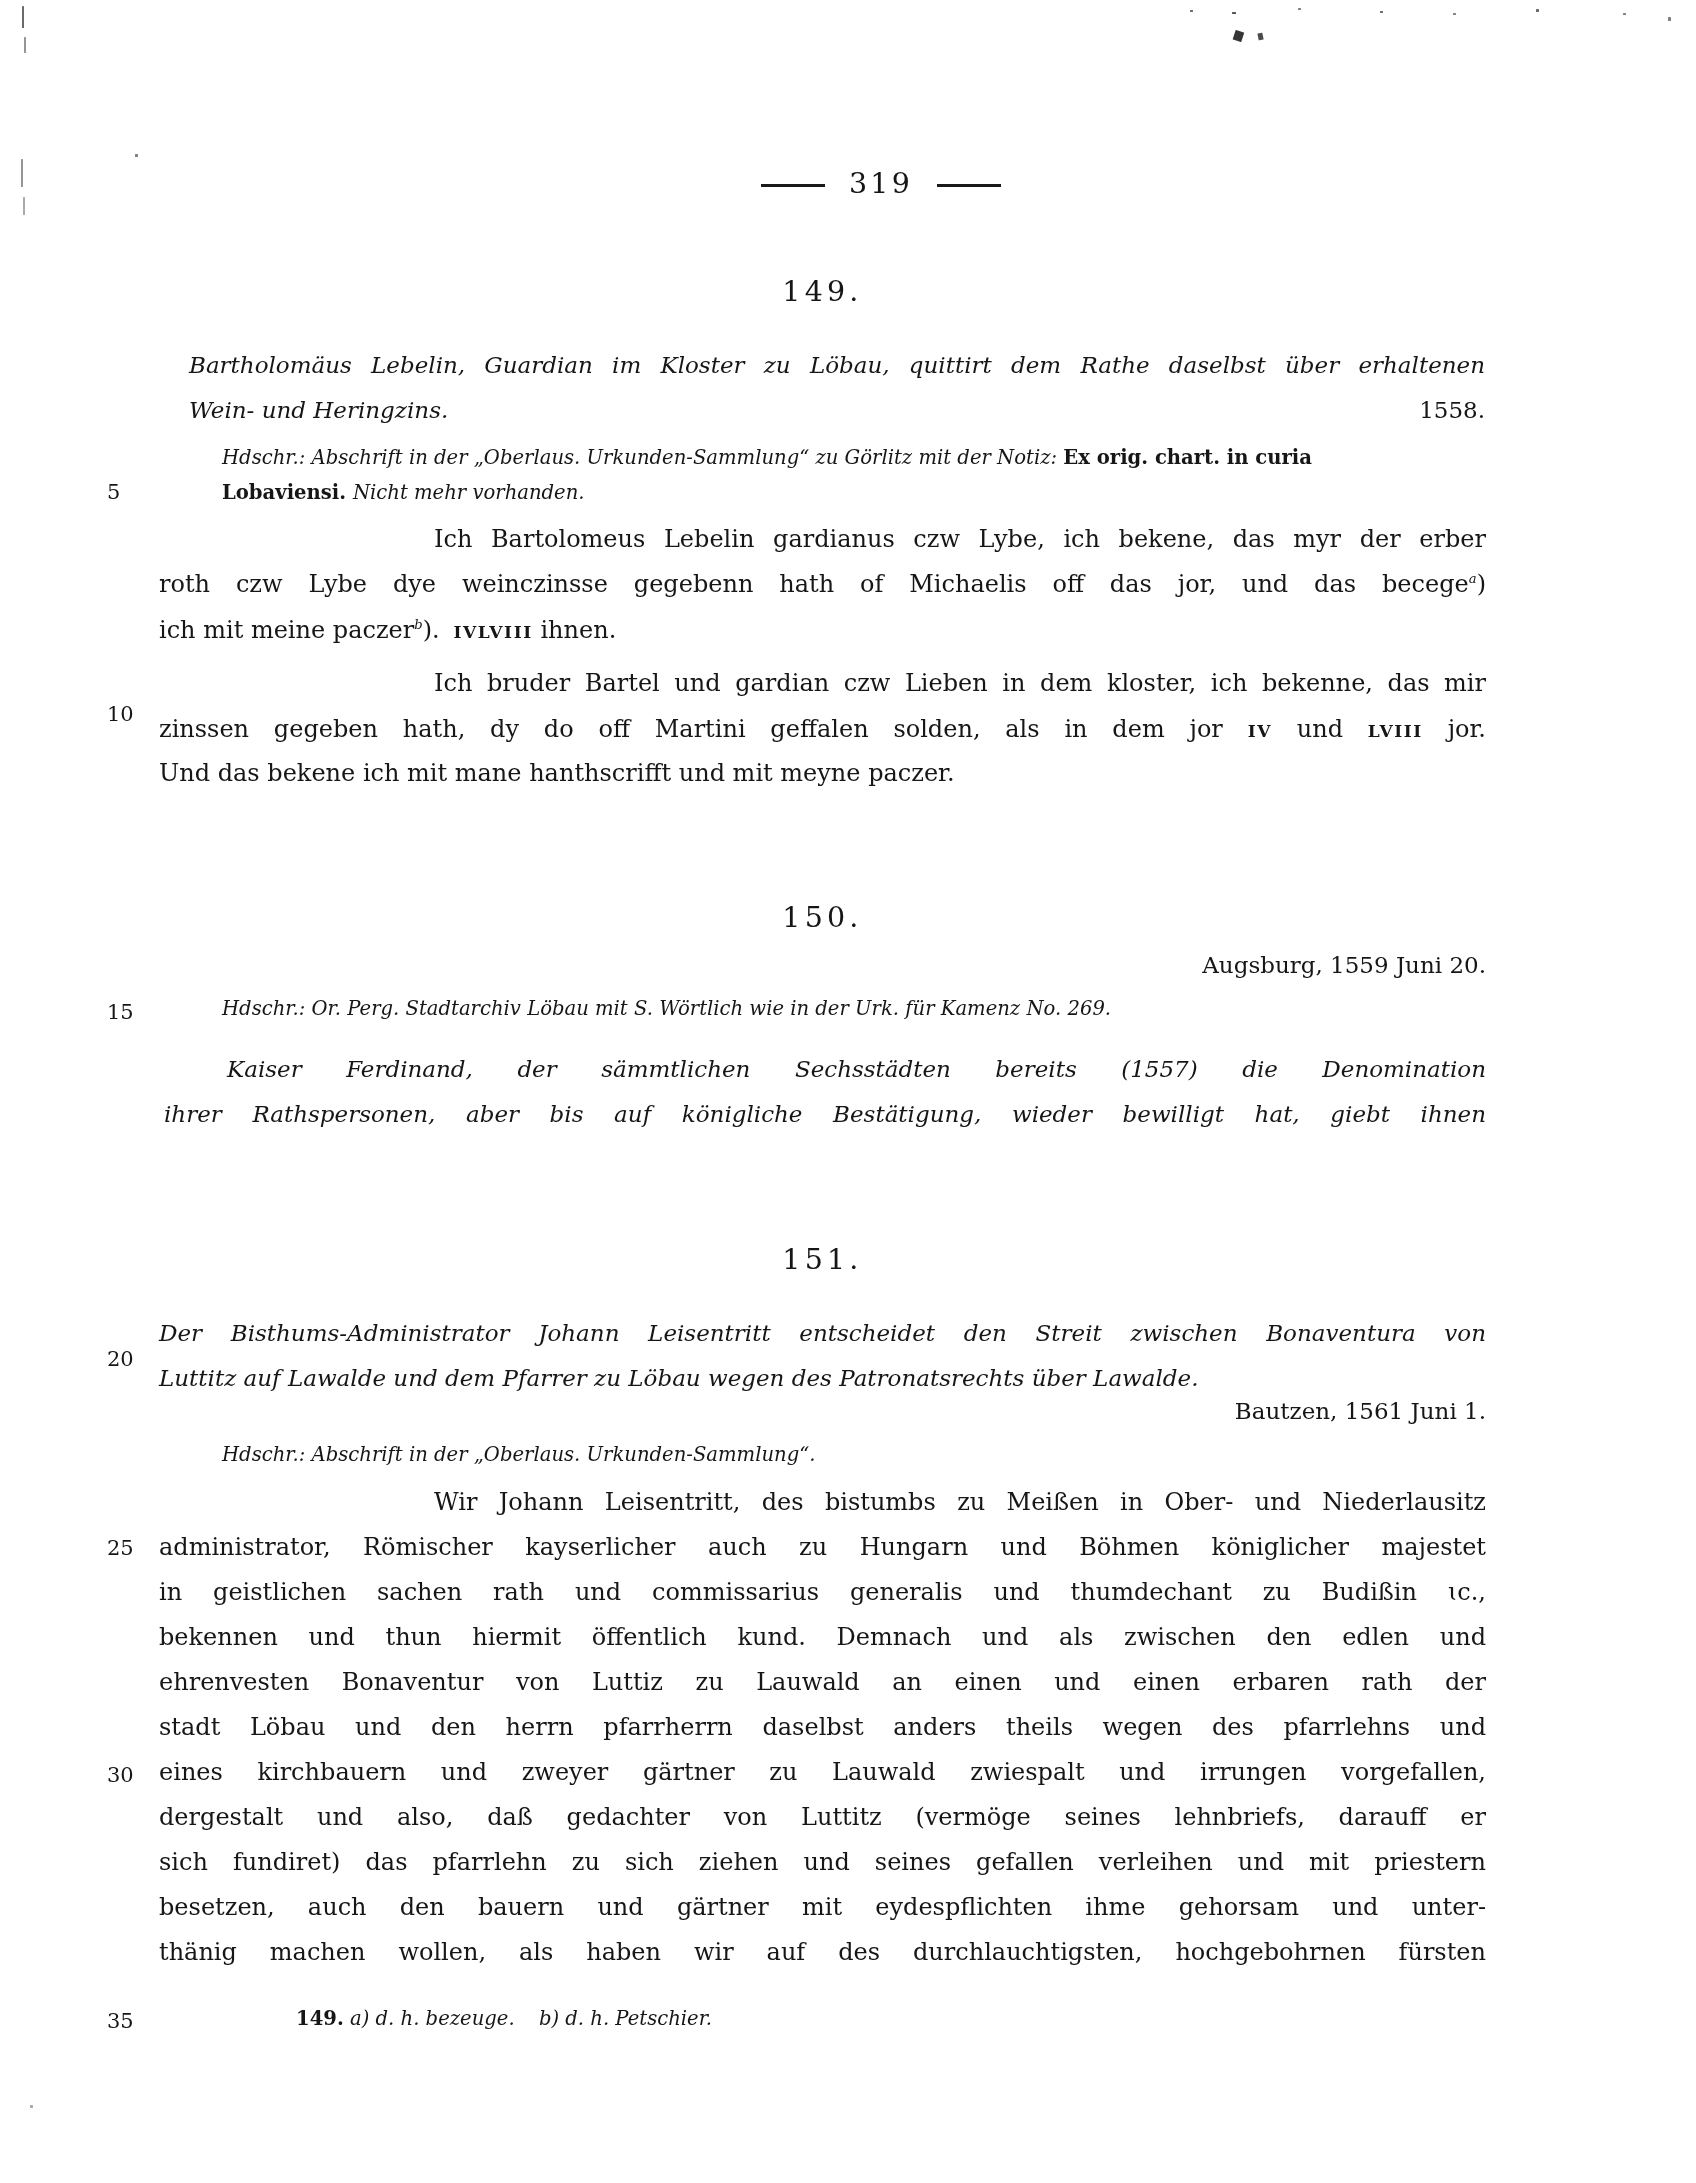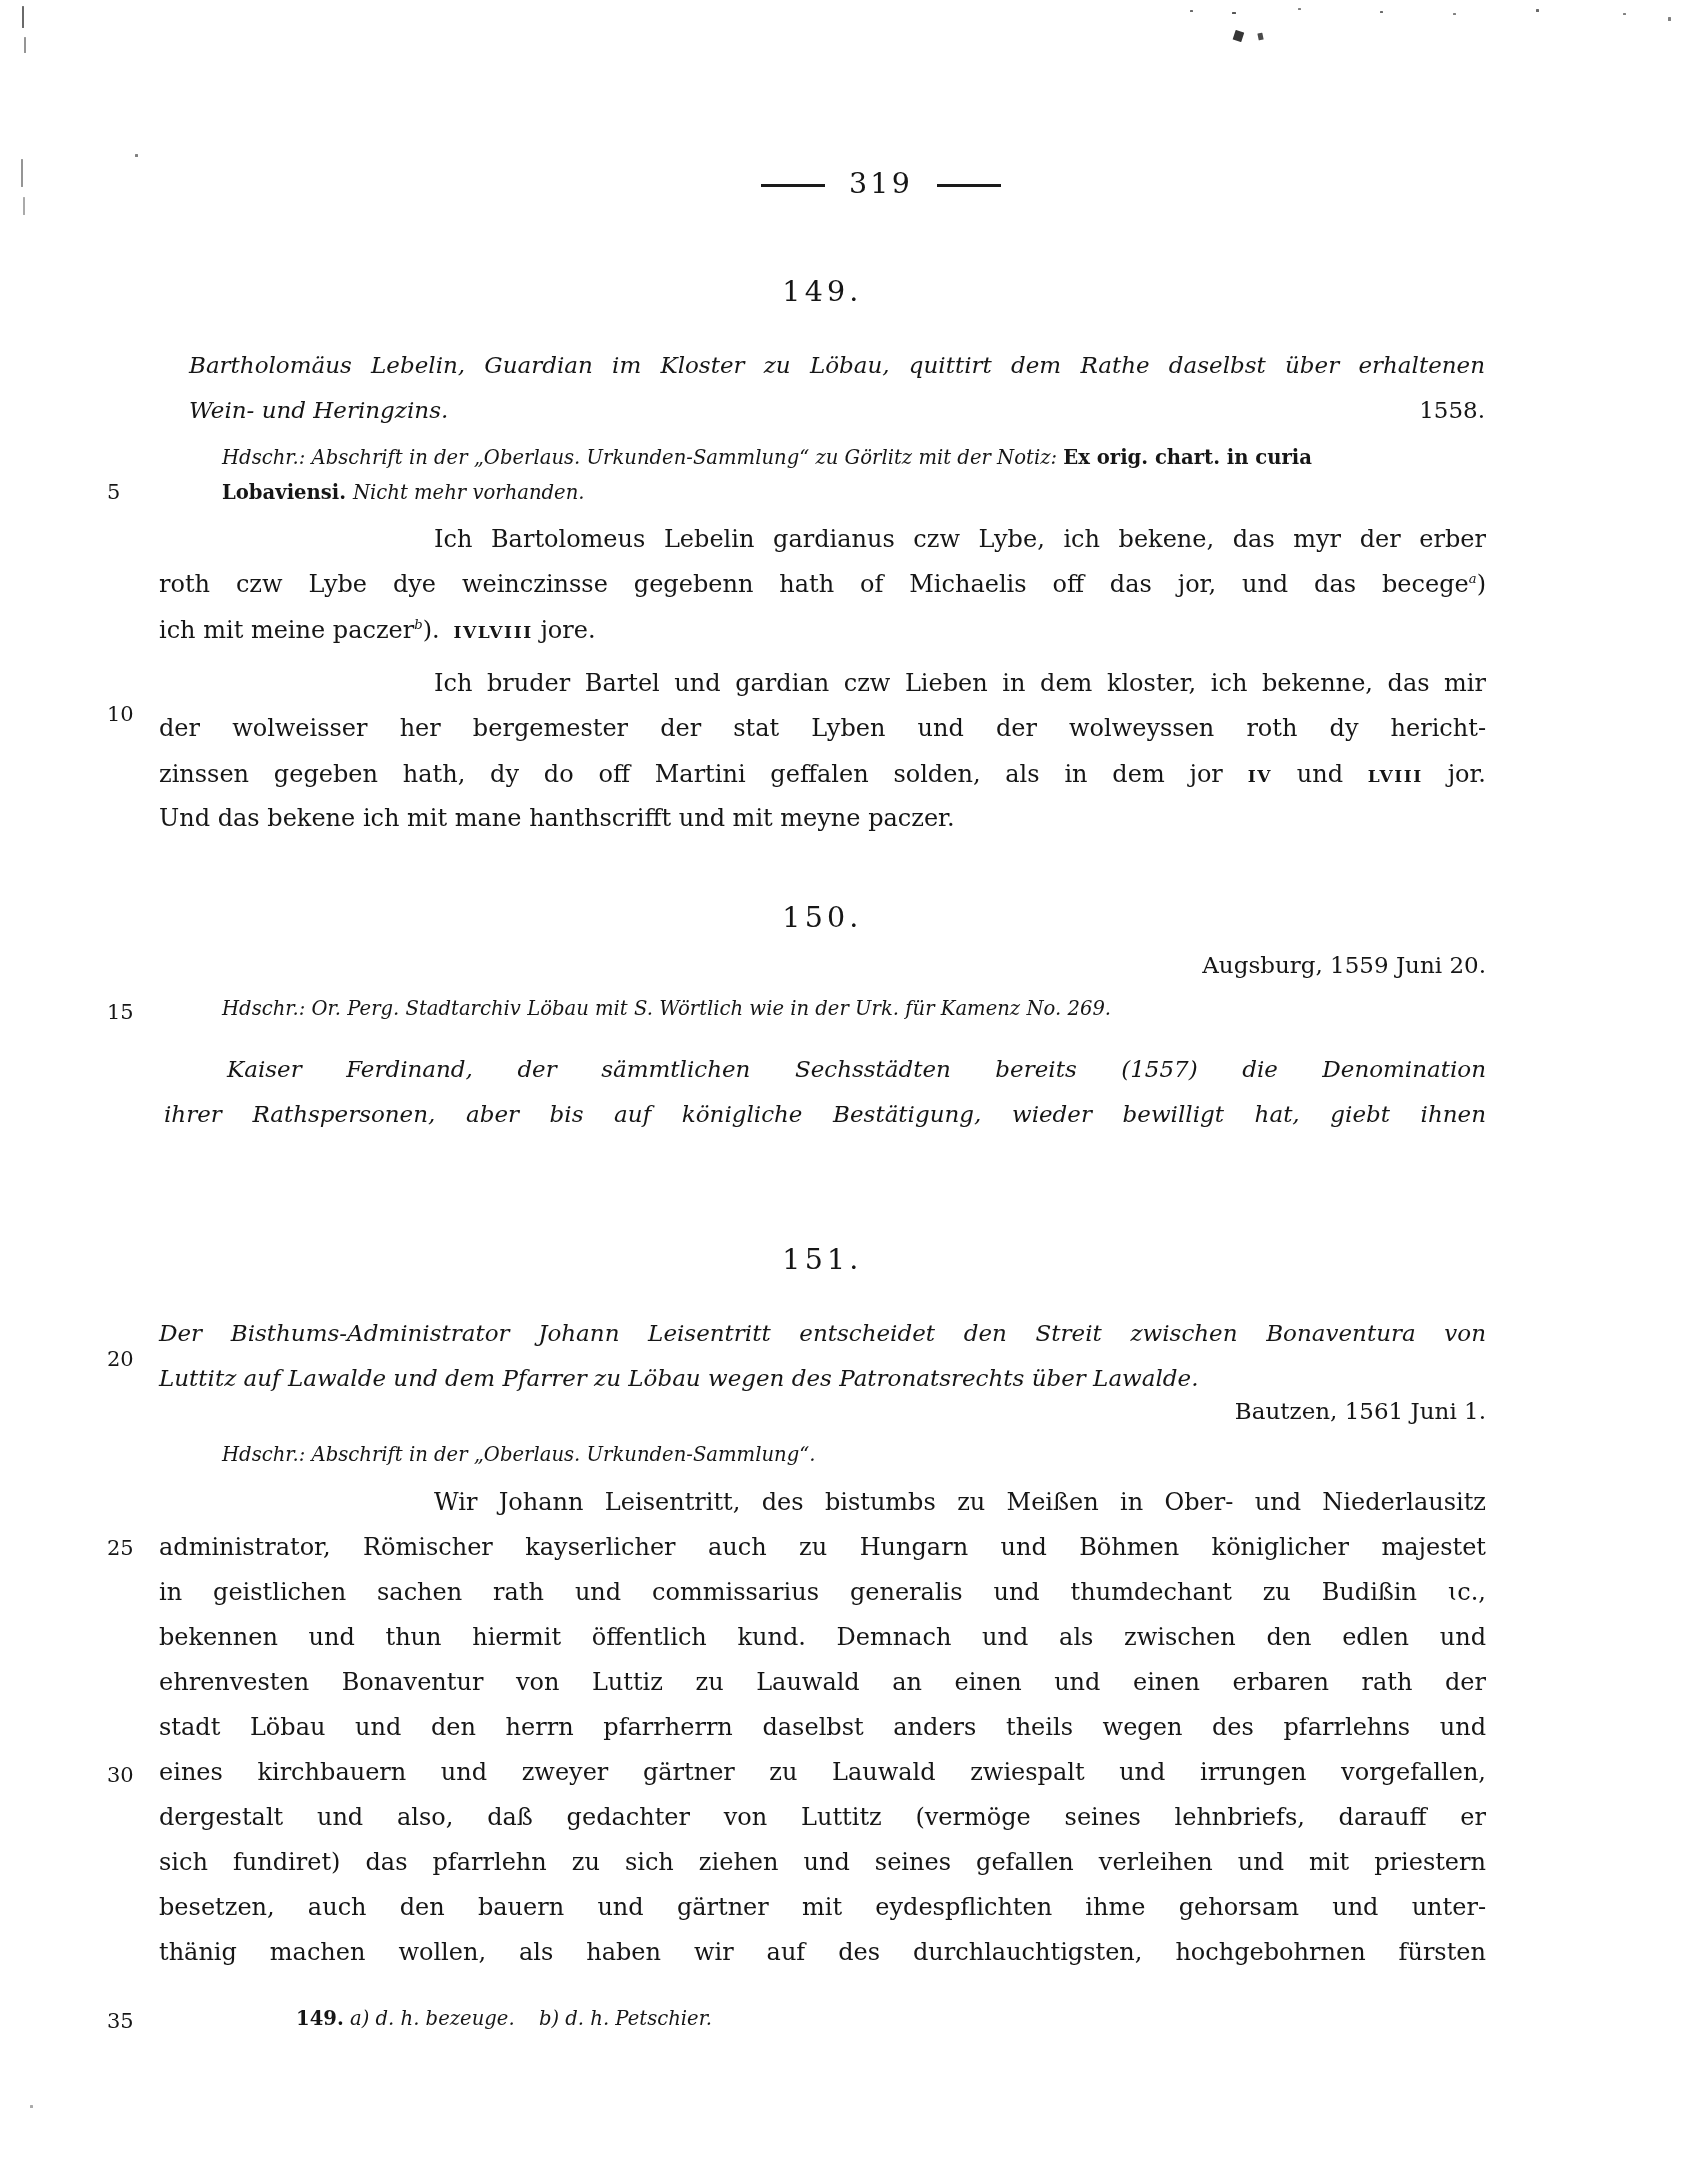--- a/index.html
+++ b/index.html
@@ -87,26 +87,25 @@
   </div>
 
   <div class="content source" style="top:440px;left:222px;width:1263px;">
     <div class="line"><span>Hdschr.: Abschrift in der „Oberlaus. Urkunden-Sammlung“ zu Görlitz mit der Notiz: </span><span class="roman-bold">Ex orig. chart. in curia</span></div>
     <div class="line"><span class="roman-bold">Lobaviensi. </span><span>Nicht mehr vorhanden.</span></div>
   </div>
 
   <div class="content body-text" style="top:517px;">
     <div class="line just indent">Ich Bartolomeus Lebelin gardianus czw Lybe, ich bekene, das myr der erber</div>
     <div class="line just"><span>roth czw Lybe dye weinczinsse gegebenn hath of Michaelis off das jor, und das becege</span><sup>a</sup><span>)</span></div>
-    <div class="line lastline"><span>ich mit meine paczer</span><sup>b</sup><span>).</span><span class="sc scgap">ivlviii</span><span> jore.</span></div>
+    <div class="line lastline"><span>ich mit meine paczer</span><sup>b</sup><span>).</span><span class="sc scgap">ivlviii</span><span> ihnen.</span></div>
   </div>
 
   <div class="content body-text" style="top:661px;">
     <div class="line just indent">Ich bruder Bartel und gardian czw Lieben in dem kloster, ich bekenne, das mir</div>
-    <div class="line just">der wolweisser her bergemester der stat Lyben und der wolweyssen roth dy hericht-</div>
     <div class="line just"><span>zinssen gegeben hath, dy do off Martini geffalen solden, als in dem jor </span><span class="sc">iv</span><span> und </span><span class="sc">lviii</span><span> jor.</span></div>
     <div class="line lastline">Und das bekene ich mit mane hanthscrifft und mit meyne paczer.</div>
   </div>
 
   <div class="content center heading" style="top:902px;">150.</div>
 
   <div class="content date" style="top:952px;">Augsburg, 1559 Juni 20.</div>
 
   <div class="content source" style="top:991px;left:222px;width:1263px;">
     <div class="line">Hdschr.: Or. Perg. Stadtarchiv Löbau mit S.  Wörtlich wie in der Urk. für Kamenz No. 269.</div>

